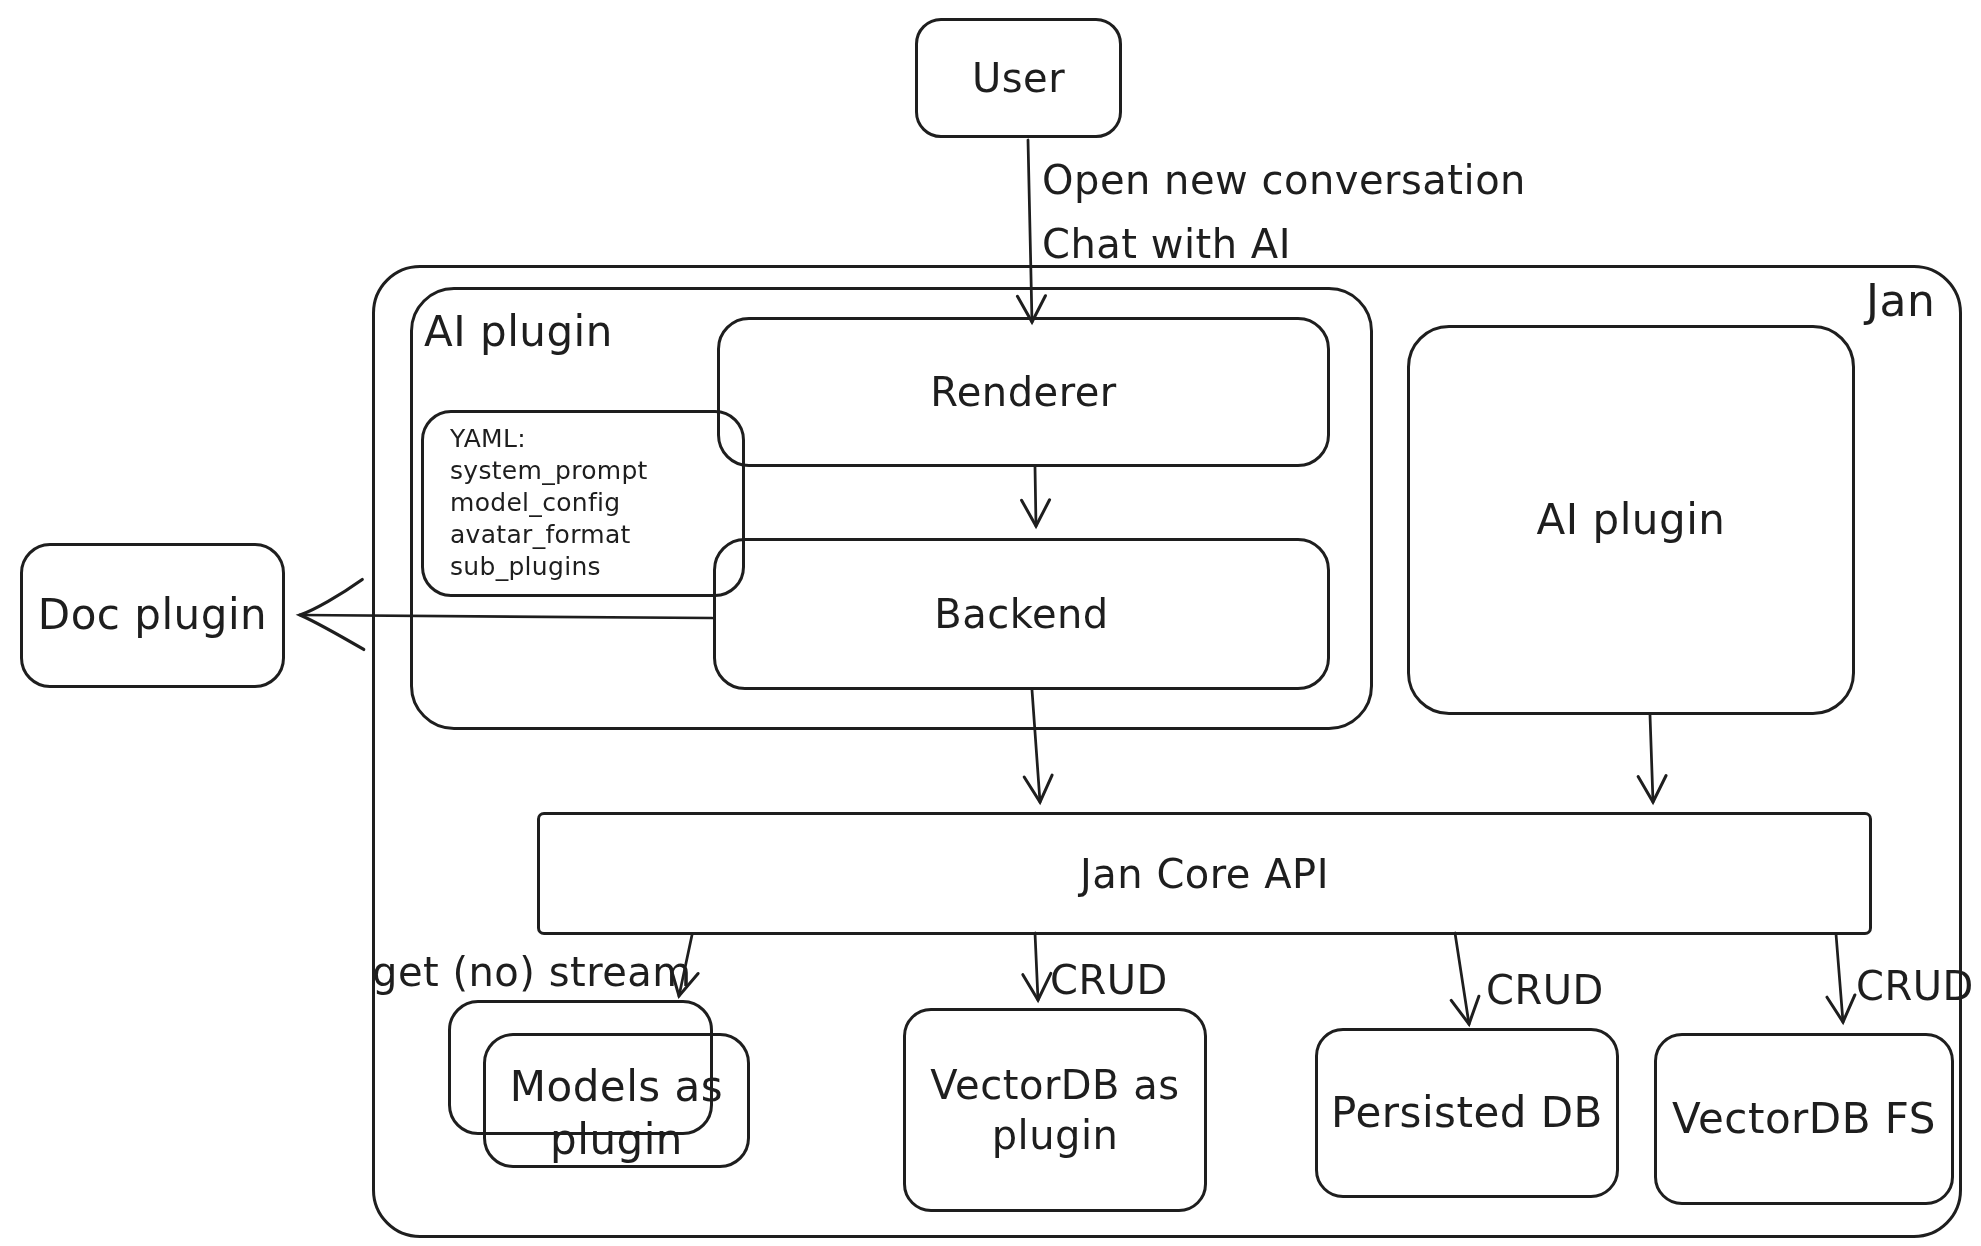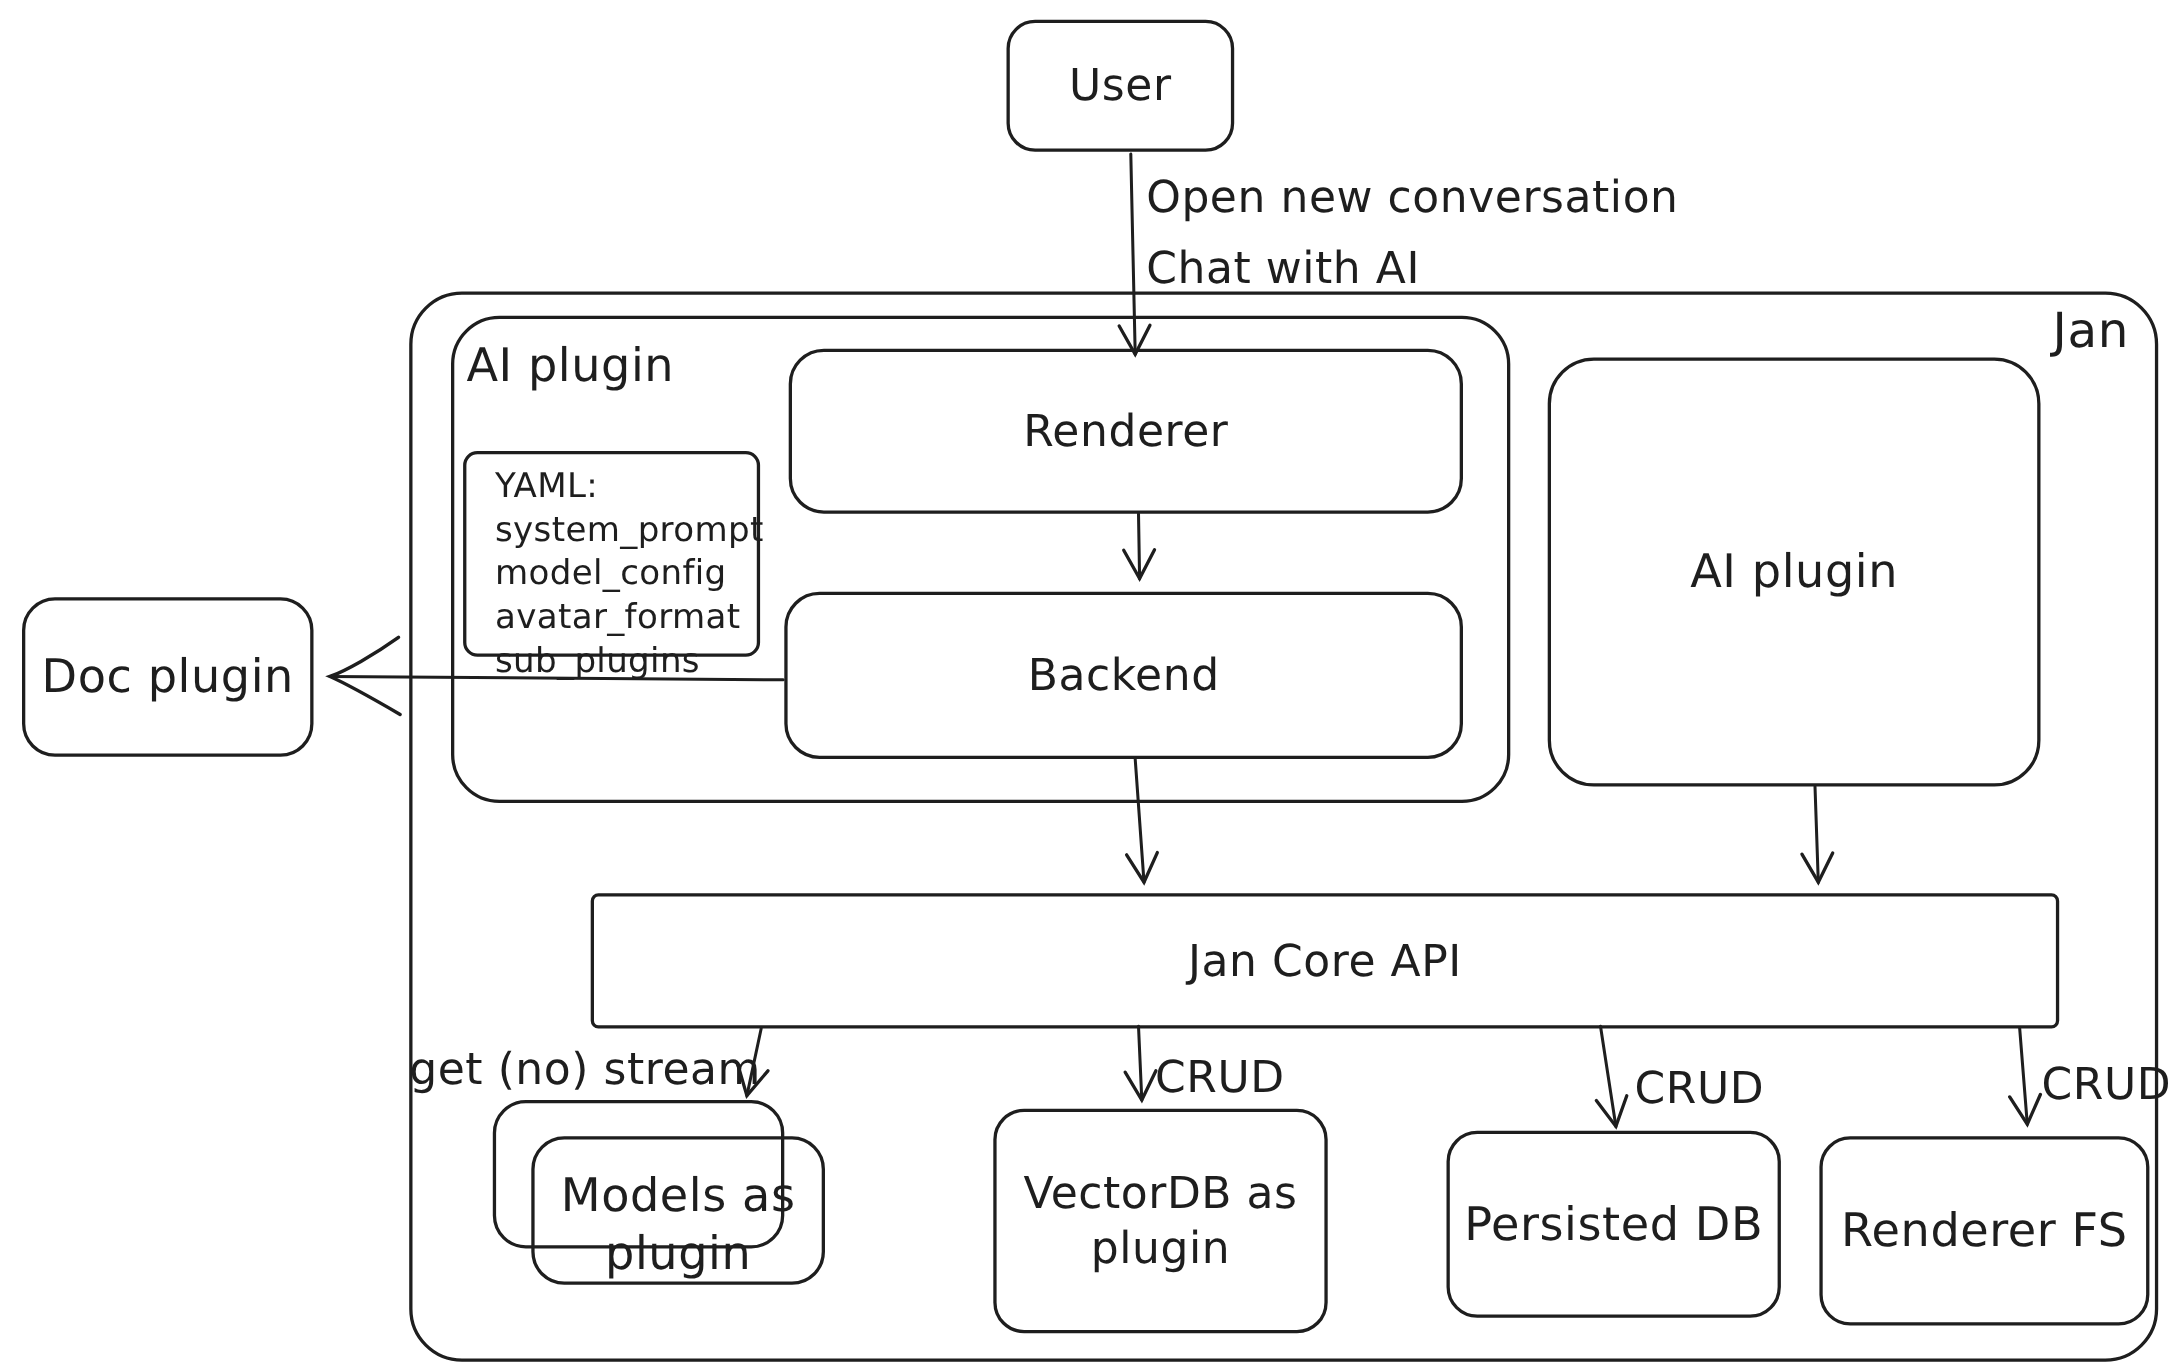--- a/index.html
+++ b/index.html
@@ -34,26 +34,26 @@
   .floating-label {
     position: absolute;
     font-size: 40px;
     letter-spacing: 0.5px;
     white-space: pre-line;
     line-height: 1.6;
   }
   #yaml-note {
     position: absolute;
     left: 421px; top: 410px;
-    width: 270px; height: 187px;
+    width: 324px; height: 187px;
     border: 3px solid #1e1e1e;
-    border-radius: 13px;
+    border-radius: 30px;
     box-sizing: border-box;
     padding: 10px 10px 0 26px;
-    font-size: 31px;
+    font-size: 25px;
     line-height: 1.28;
     white-space: pre-line;
     letter-spacing: 0.3px;
   }
   #connector-layer {
     position: absolute;
     left: 0; top: 0;
     width: 1981px; height: 1246px;
     pointer-events: none;
   }
@@ -107,21 +107,21 @@
 
   <div class="node" style="left:903px; top:1008px; width:304px; height:204px; border-radius:28px;">
     <span class="lbl" style="line-height:1.25;">VectorDB as plugin</span>
   </div>
 
   <div class="node" style="left:1315px; top:1028px; width:304px; height:170px; border-radius:28px;">
     <span class="lbl" style="font-size:42px;">Persisted DB</span>
   </div>
 
   <div class="node" style="left:1654px; top:1033px; width:300px; height:172px; border-radius:28px;">
-    <span class="lbl" style="font-size:42px;">Renderer FS</span>
+    <span class="lbl" style="font-size:42px;">VectorDB FS</span>
   </div>
 
   <div class="floating-label" style="left:1042px; top:148px;">Open new conversation
 Chat with AI</div>
   <div class="floating-label" style="left:372px; top:940px;">get (no) stream</div>
   <div class="floating-label" style="left:1050px; top:948px;">CRUD</div>
   <div class="floating-label" style="left:1486px; top:958px;">CRUD</div>
   <div class="floating-label" style="left:1856px; top:954px;">CRUD</div>
 
   <svg id="connector-layer" viewBox="0 0 1981 1246" xmlns="http://www.w3.org/2000/svg">

